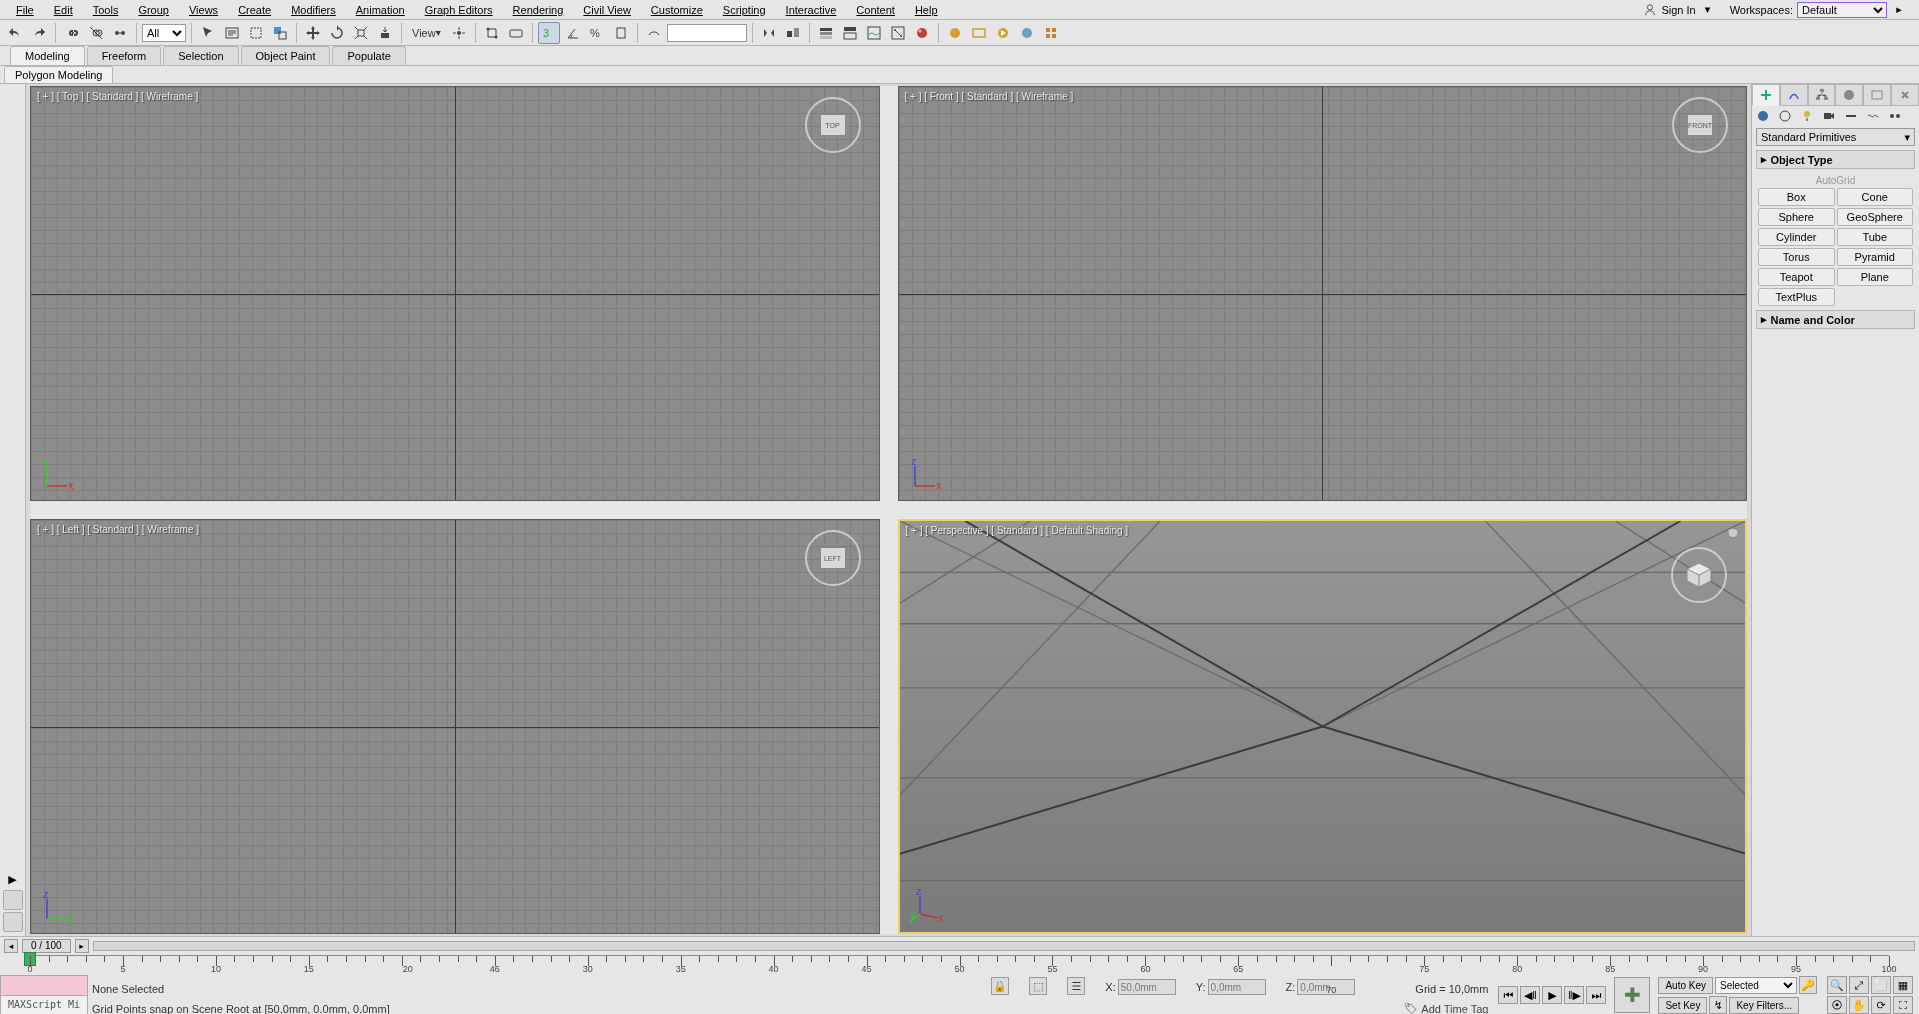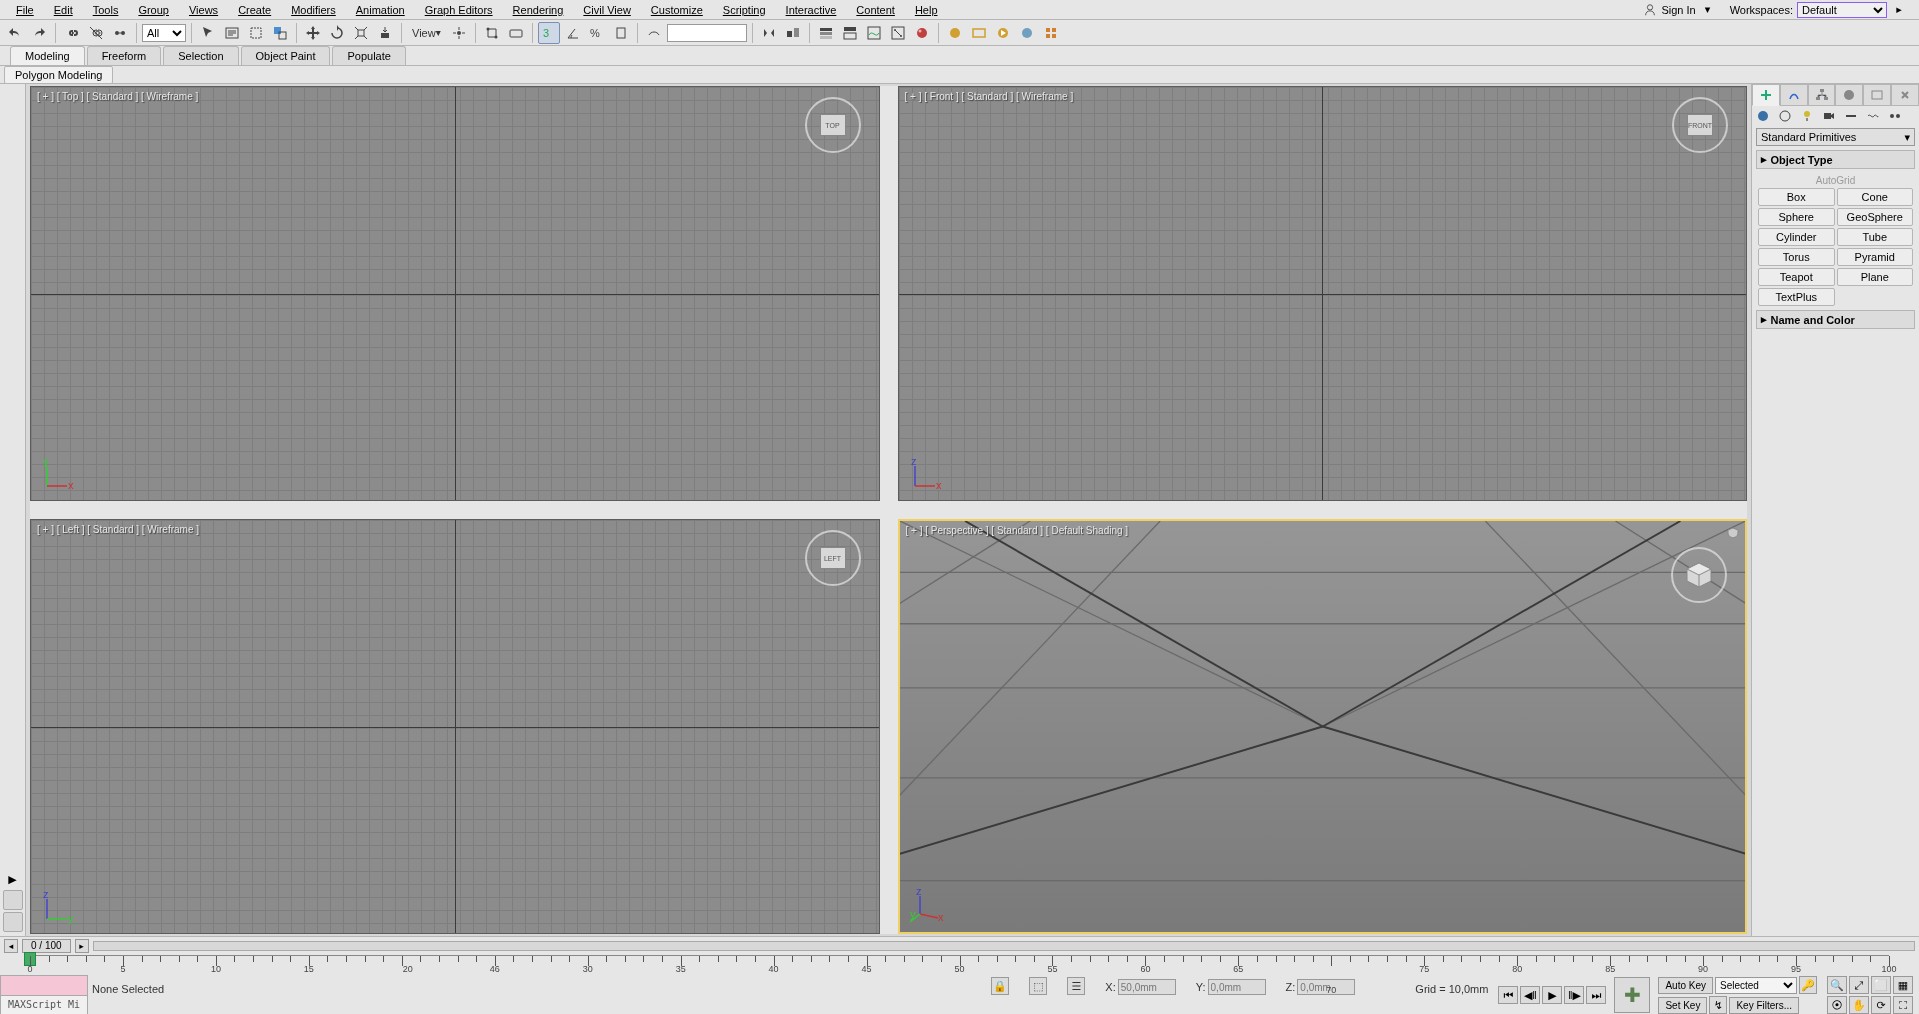--- a/index.html
+++ b/index.html
@@ -738,20 +738,28 @@
             <span>Y:</span>
             <input value="0,0mm" style="">
           </span>
         <span class="coord">
             <span>Z:</span>
             <input value="0,0mm" style="">
           </span>
         <span style="width:20px"></span>
         <span>Grid = 10,0mm</span>
       </div>
+      <div class="status-line">
+        <span>Grid Points snap on Scene Root at [50,0mm, 0,0mm, 0,0mm]</span>
+        <span style="flex:1"></span>
+        <span class="addtag">
+            <span>🏷</span>
+            <span>Add Time Tag</span>
+          </span>
+      </div>
     </div>
     <div class="status-right">
       <div class="play-ctrl">
         <div class="pb">⏮</div>
         <div class="pb">◀‖</div>
         <div class="pb">▶</div>
         <div class="pb">‖▶</div>
         <div class="pb">⏭</div>
       </div>
       <div class="big-plus">✚</div>

